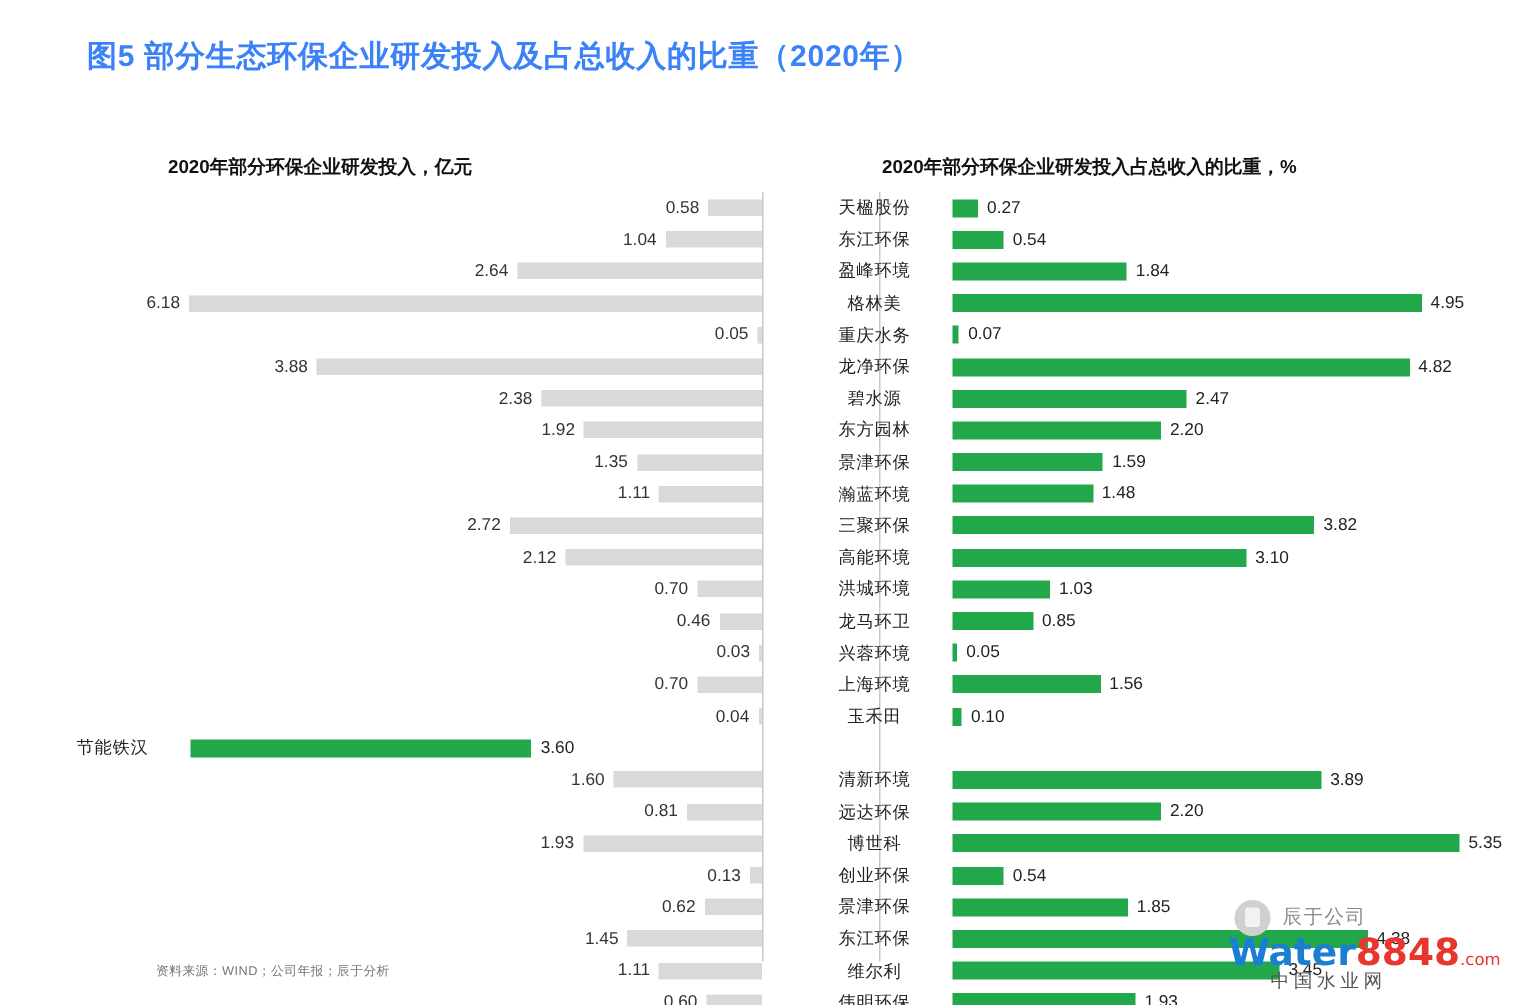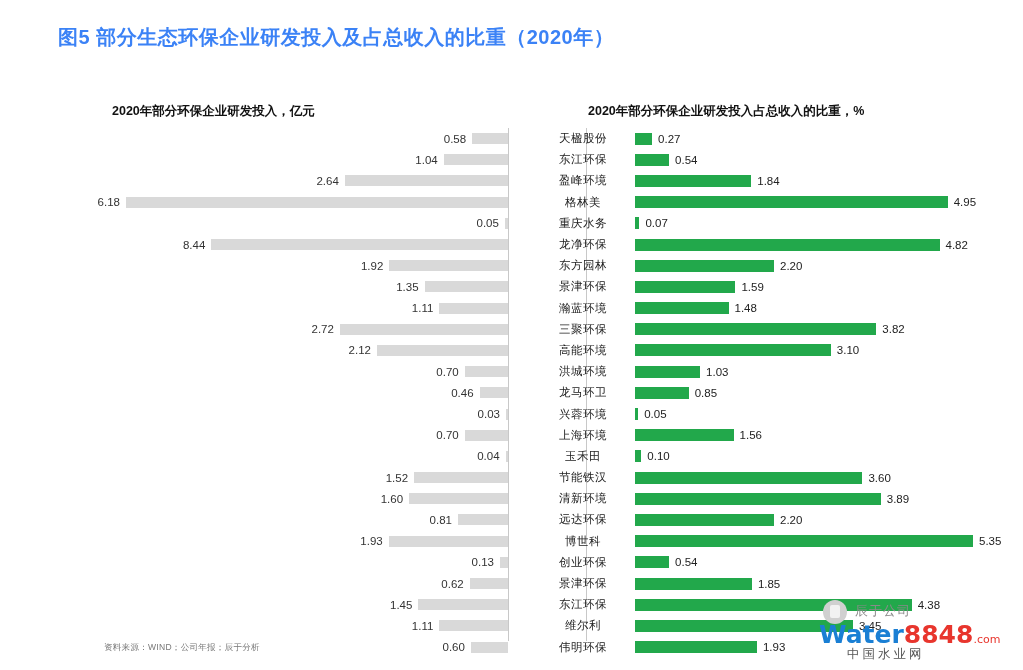--- a/index.html
+++ b/index.html
@@ -210,30 +210,41 @@
       </div>
       <div class="cat">重庆水务</div>
       <div class="right">
         <div class="rbar" style="width: 4.42243px;"></div>
         <div class="rval">0.07</div>
       </div>
     </div>
     <div class="row">
       <div class="left">
         <div class="lbar" style="width: 296.699px;"></div>
-        <div class="lval">8.44</div>
+        <div class="lval">3.88</div>
       </div>
       <div class="cat">龙净环保</div>
       <div class="right">
         <div class="rbar" style="width: 304.516px;"></div>
         <div class="rval">4.82</div>
       </div>
     </div>
     <div class="row">
       <div class="left">
+        <div class="lbar" style="width: 147.113px;"></div>
+        <div class="lval">2.38</div>
+      </div>
+      <div class="cat">碧水源</div>
+      <div class="right">
+        <div class="rbar" style="width: 156.049px;"></div>
+        <div class="rval">2.47</div>
+      </div>
+    </div>
+    <div class="row">
+      <div class="left">
         <div class="lbar" style="width: 118.68px;"></div>
         <div class="lval">1.92</div>
       </div>
       <div class="cat">东方园林</div>
       <div class="right">
         <div class="rbar" style="width: 138.991px;"></div>
         <div class="rval">2.20</div>
       </div>
     </div>
     <div class="row">
@@ -329,24 +340,20 @@
         <div class="lbar" style="width: 2.47249px;"></div>
         <div class="lval">0.04</div>
       </div>
       <div class="cat">玉禾田</div>
       <div class="right">
         <div class="rbar" style="width: 6.31776px;"></div>
         <div class="rval">0.10</div>
       </div>
     </div>
     <div class="row">
-      <div class="left">
-        <div class="lbar" style="width: 93.9547px;"></div>
-        <div class="lval">1.52</div>
-      </div>
       <div class="cat">节能铁汉</div>
       <div class="right">
         <div class="rbar" style="width: 227.439px;"></div>
         <div class="rval">3.60</div>
       </div>
     </div>
     <div class="row">
       <div class="left">
         <div class="lbar" style="width: 98.8997px;"></div>
         <div class="lval">1.60</div>

